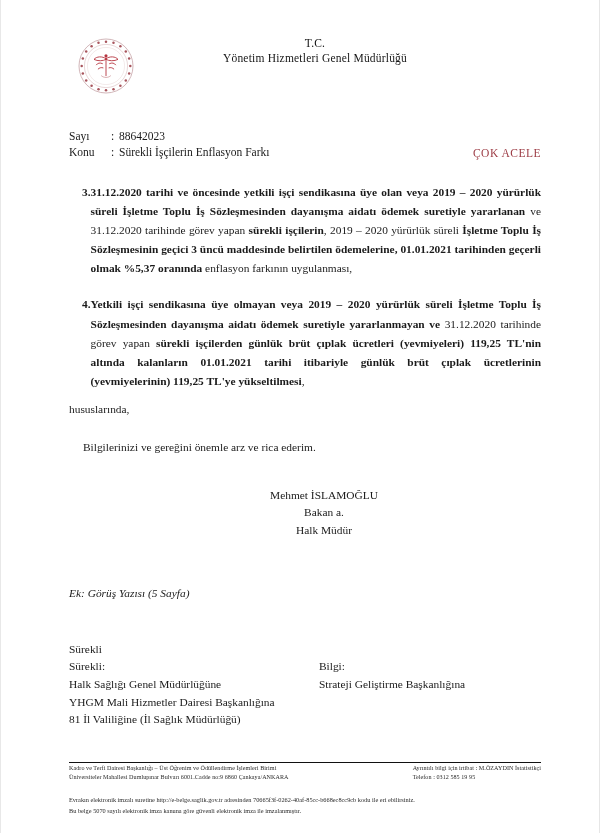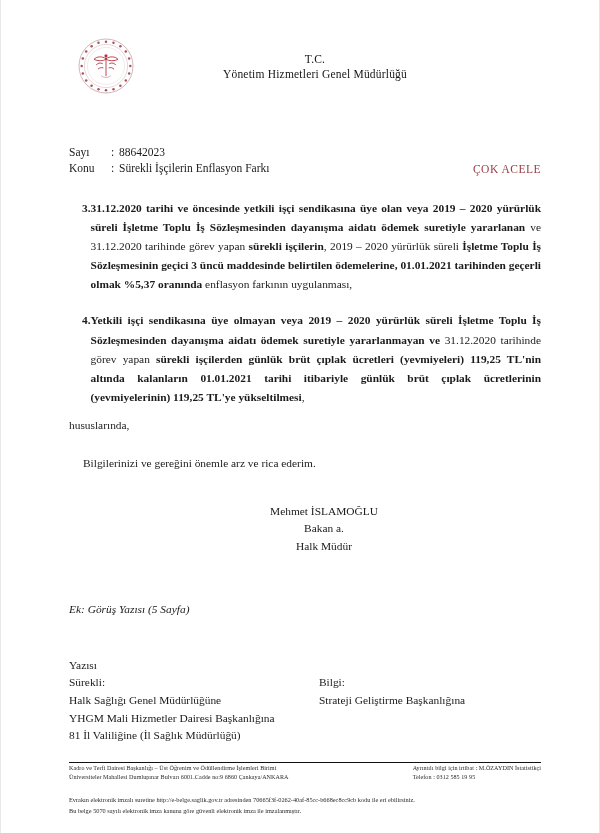--- a/index.html
+++ b/index.html
@@ -19,21 +19,21 @@
     background: #ffffff;
     box-sizing: border-box;
     border-left: 1px solid #e8e8e8;
     border-right: 1px solid #e6e6e6;
     overflow: hidden;
   }
 
   
   .header {
     position: relative;
-    padding-top: 52px;
+    padding-top: 36px;
     height: 72px;
   }
   .emblem {
     position: absolute;
     left: 74px;
     top: 36px;
     width: 62px;
     height: 60px;
   }
   .emblem svg { display: block; width: 100%; height: 100%; }
@@ -277,21 +277,21 @@
     <div class="sig-inner">
       <div>Mehmet İSLAMOĞLU</div>
       <div>Bakan a.</div>
       <div>Halk Müdür</div>
     </div>
   </div>
 
   <div class="attachment">Ek: Görüş Yazısı (5 Sayfa)</div>
 
   <div class="distribution">
-    <div class="dist-title">Yazısı</div>
+    <div class="dist-title">Sürekli</div>
     <div class="dist-cols">
       <div class="dist-col-left">
         <div>Sürekli:</div>
         <div class="dist-entry">Halk Sağlığı Genel Müdürlüğüne</div>
         <div class="dist-entry">YHGM Mali Hizmetler Dairesi Başkanlığına</div>
         <div class="dist-entry">81 İl Valiliğine (İl Sağlık Müdürlüğü)</div>
       </div>
       <div class="dist-col-right">
         <div>Bilgi:</div>
         <div class="dist-entry">Strateji Geliştirme Başkanlığına</div>

